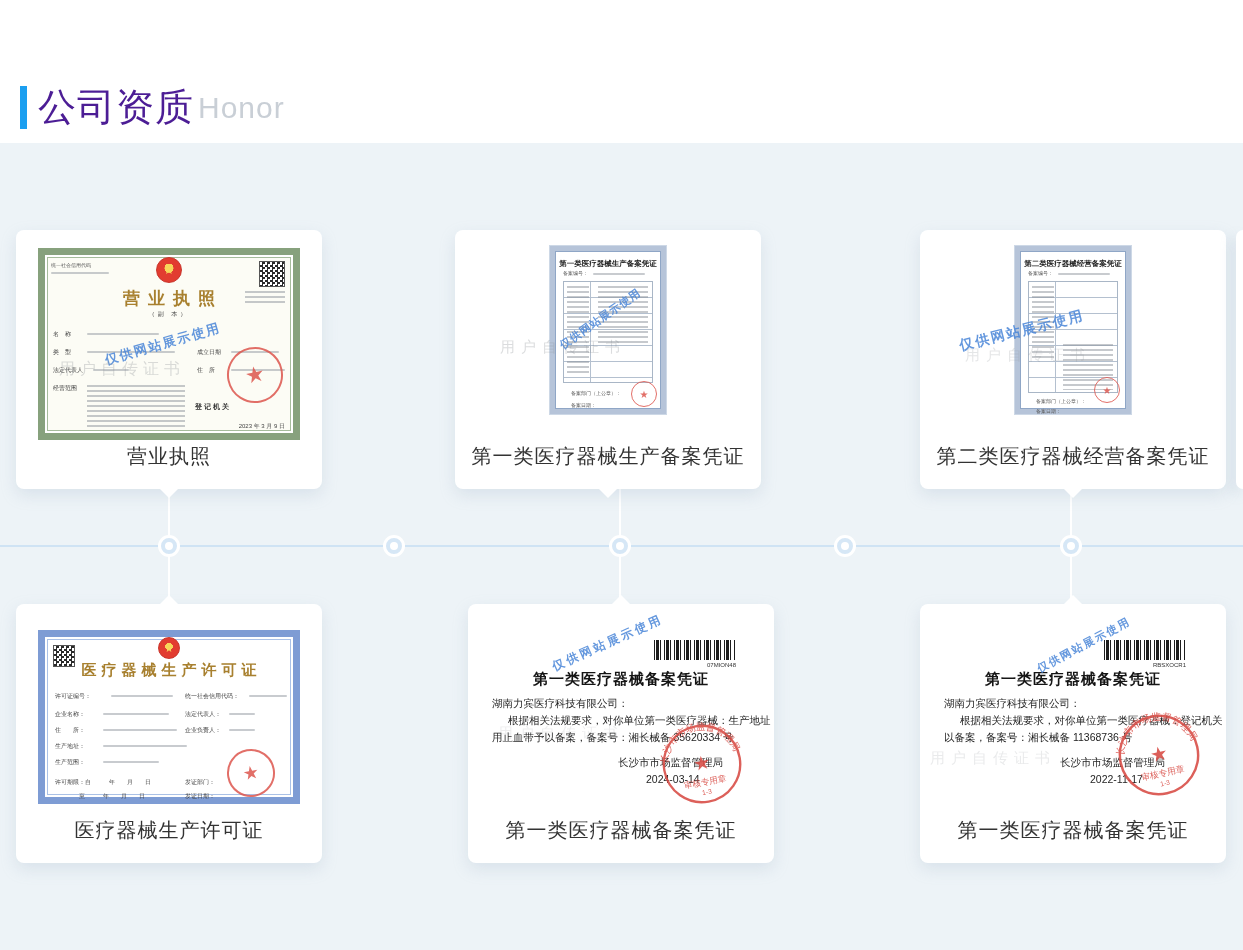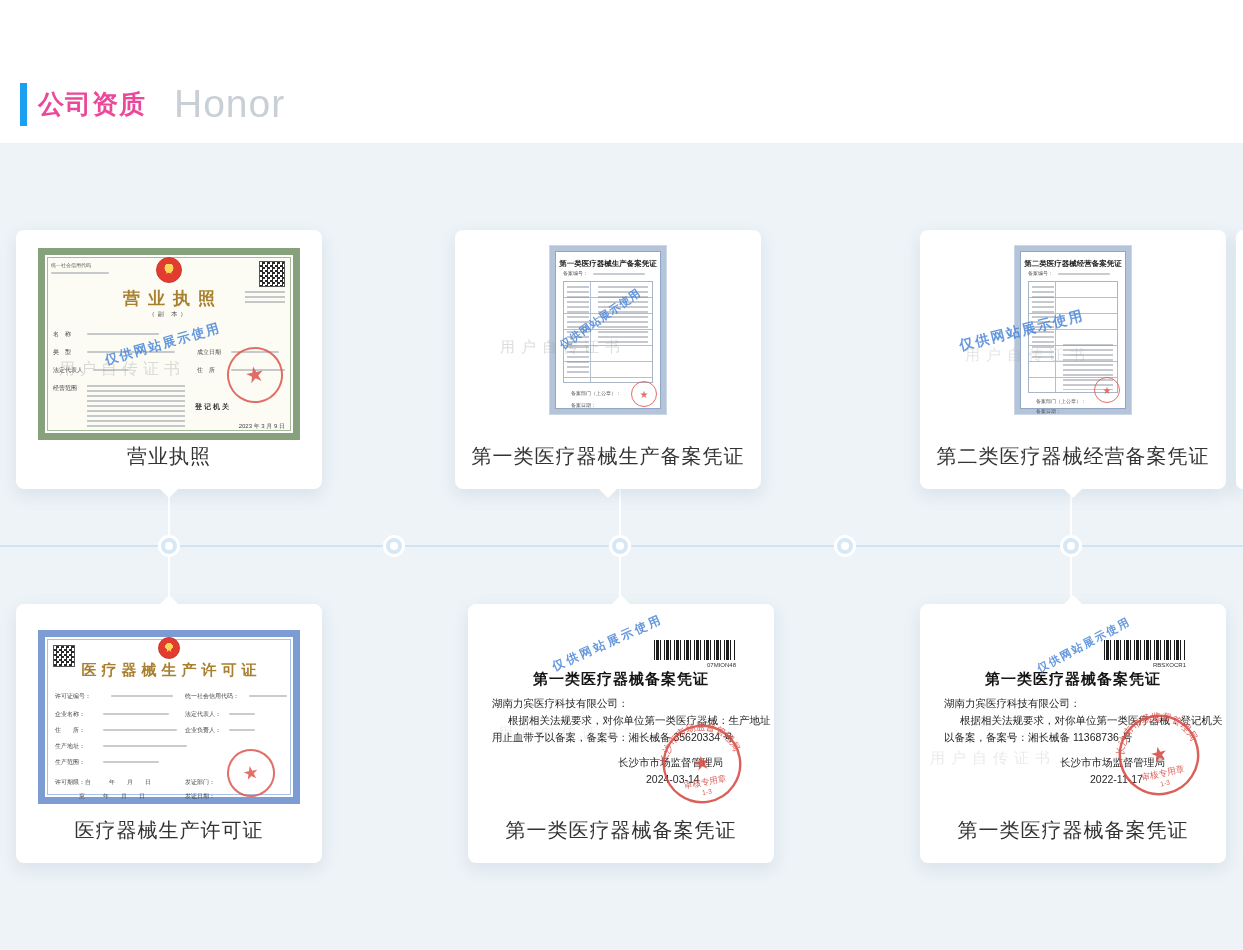--- a/index.html
+++ b/index.html
@@ -4,22 +4,22 @@
 <style>
   * { margin:0; padding:0; box-sizing:border-box; }
   html,body { width:1243px; height:950px; background:#fff; overflow:hidden;
               font-family:"Liberation Sans","DejaVu Sans",sans-serif; }
   #page { position:relative; width:1243px; height:950px; }
 
   
   .header { position:absolute; left:0; top:0; width:1243px; height:143px; background:#fff; }
   .title-wrap { position:absolute; left:20px; top:82px; display:flex; align-items:center; }
   .accent-bar { width:7px; height:43px; background:#1b9ff0; margin-right:11px; }
-  .title { font-size:26px; color:#ec4899; font-weight:700; letter-spacing:1px; }
-  .subtitle { font-size:39px; color:#c9cfd6; font-weight:400; margin-left:28px; letter-spacing:1px; }
+  .title { font-size:38px; color:#4c1d95; font-weight:400; letter-spacing:1px; }
+  .subtitle { font-size:30px; color:#c9cfd6; font-weight:400; margin-left:4px; letter-spacing:1px; }
 
   
   .main-bg { position:absolute; left:0; top:143px; width:1243px; height:807px; background:#edf3f7; }
   .timeline-line { position:absolute; left:0; top:545px; width:1243px; height:2px; background:#cfe3f4; }
   .connector { position:absolute; top:489px; width:2px; height:116px; background:#ffffff; }
   .node { position:absolute; top:538px; width:16px; height:16px; border-radius:50%;
           background:#fff; border:4px solid #d6e7f6; box-shadow:0 0 0 3px #ffffff; }
 
   
   .card { position:absolute; width:306px; height:259px; background:#fff; border-radius:8px;

